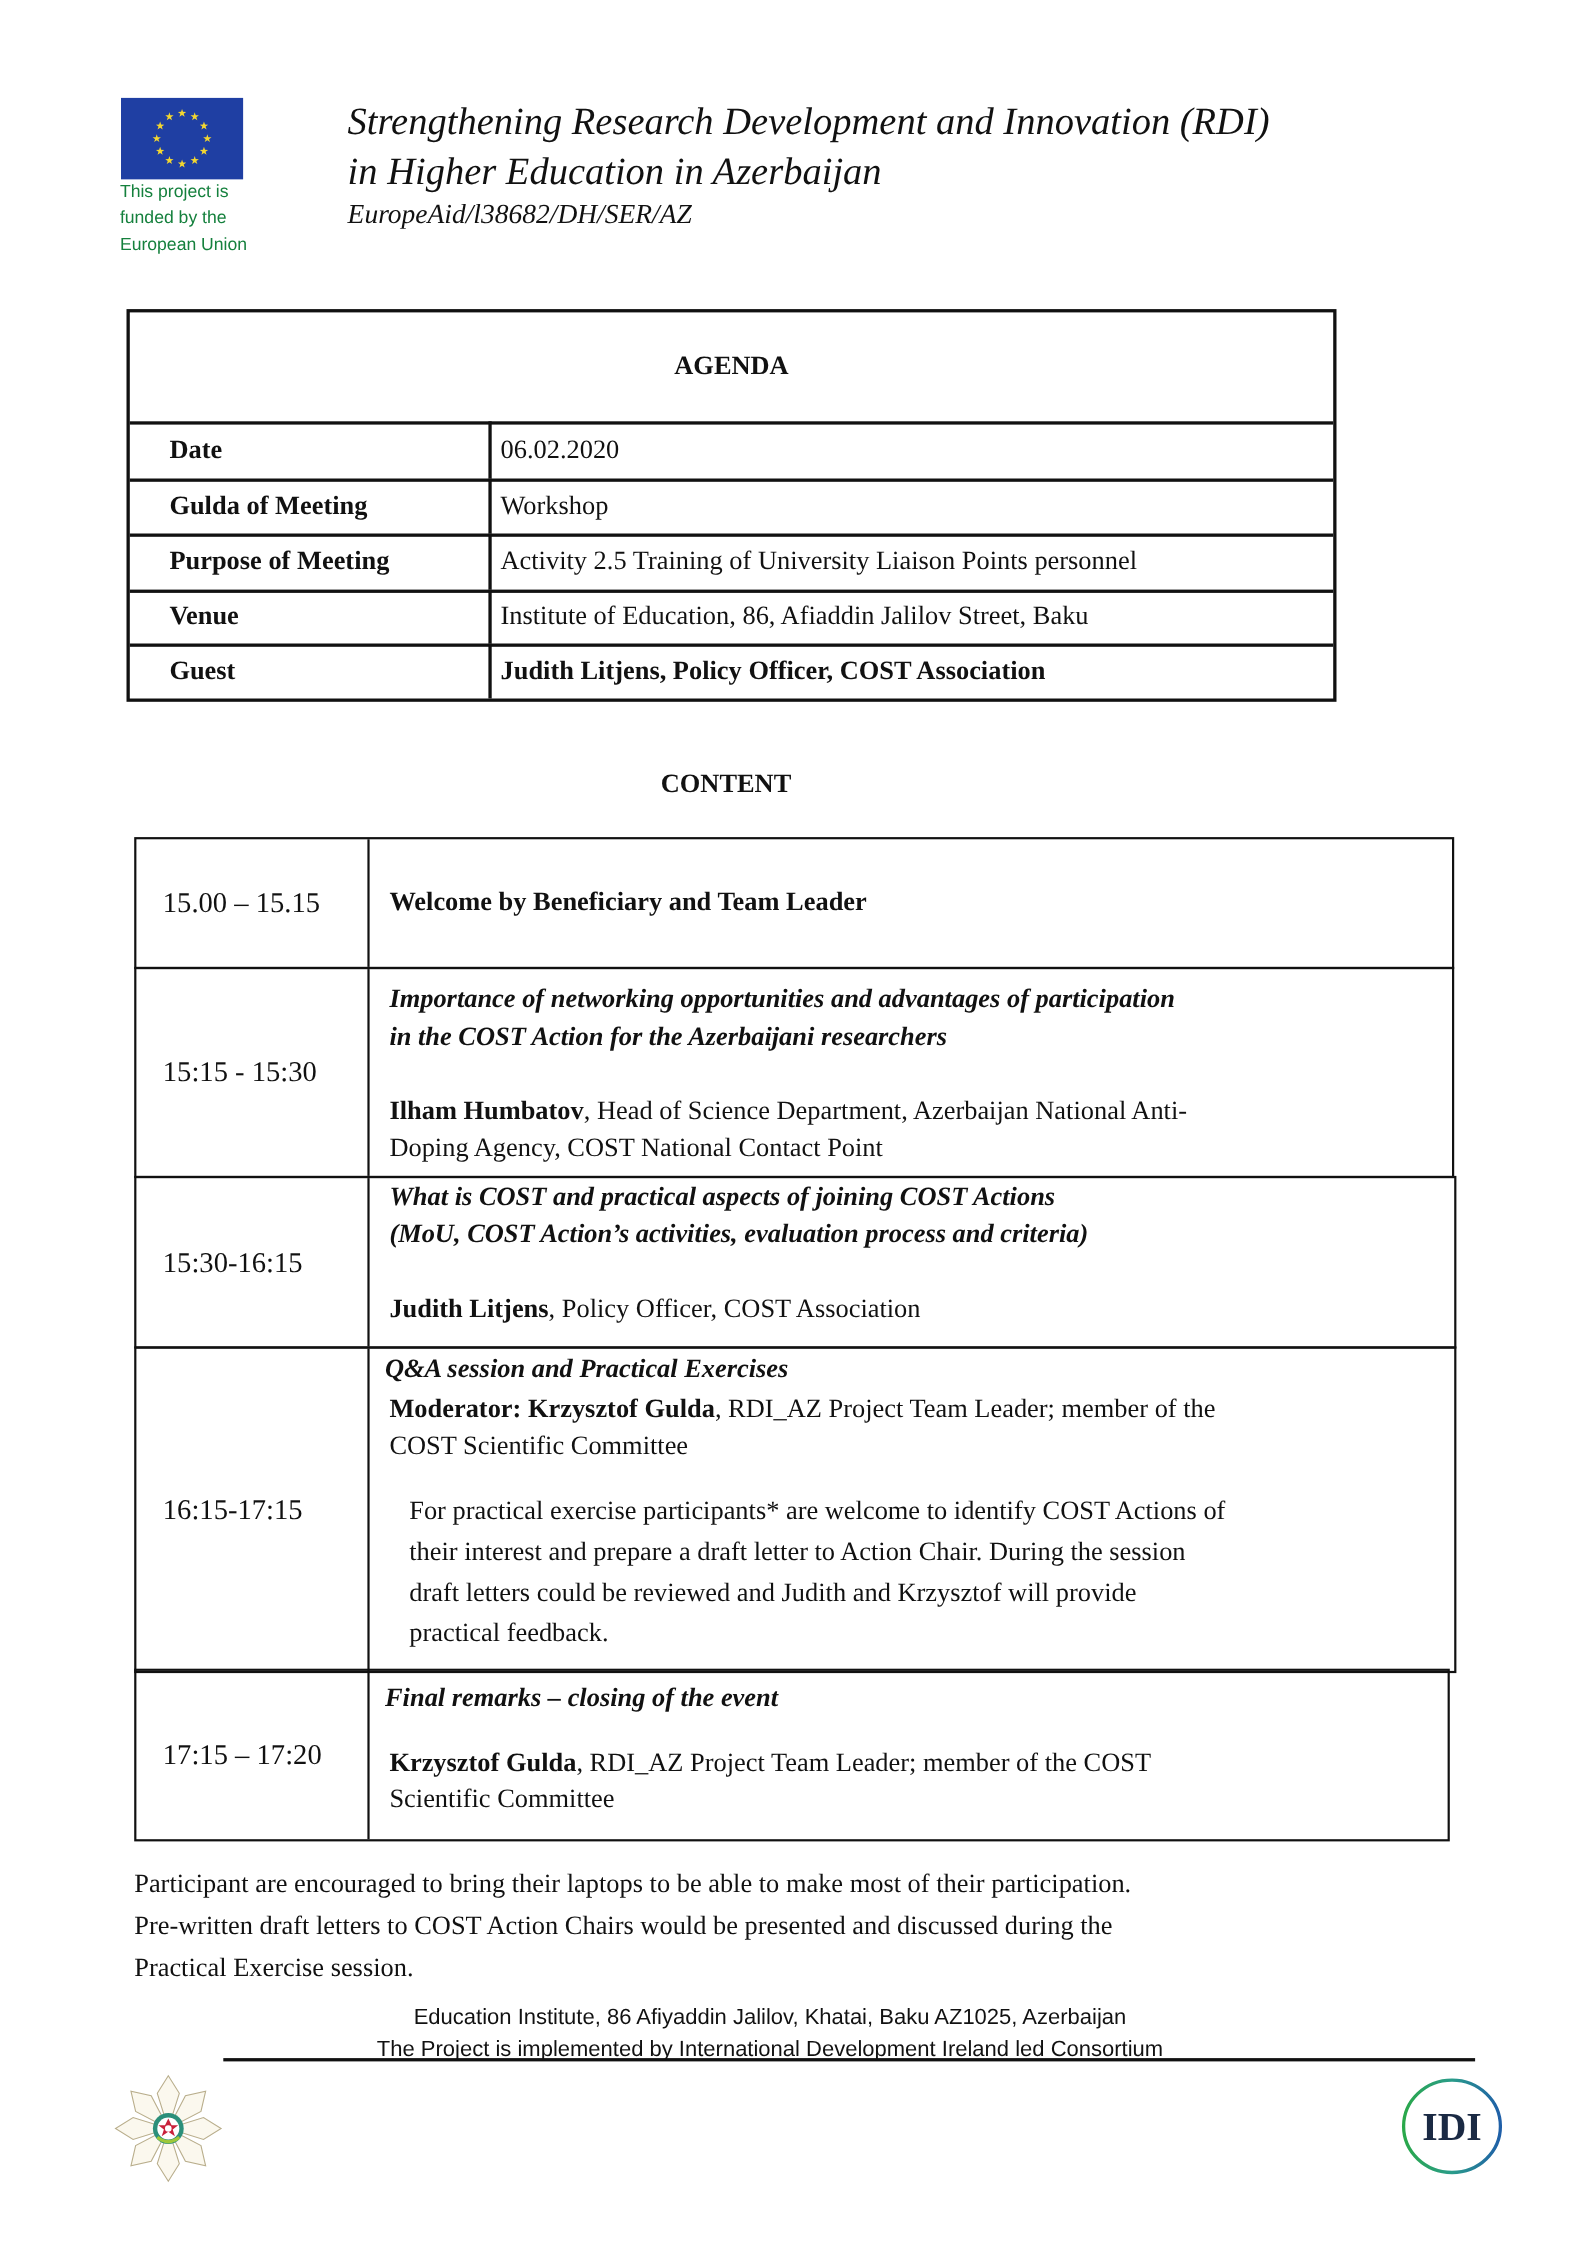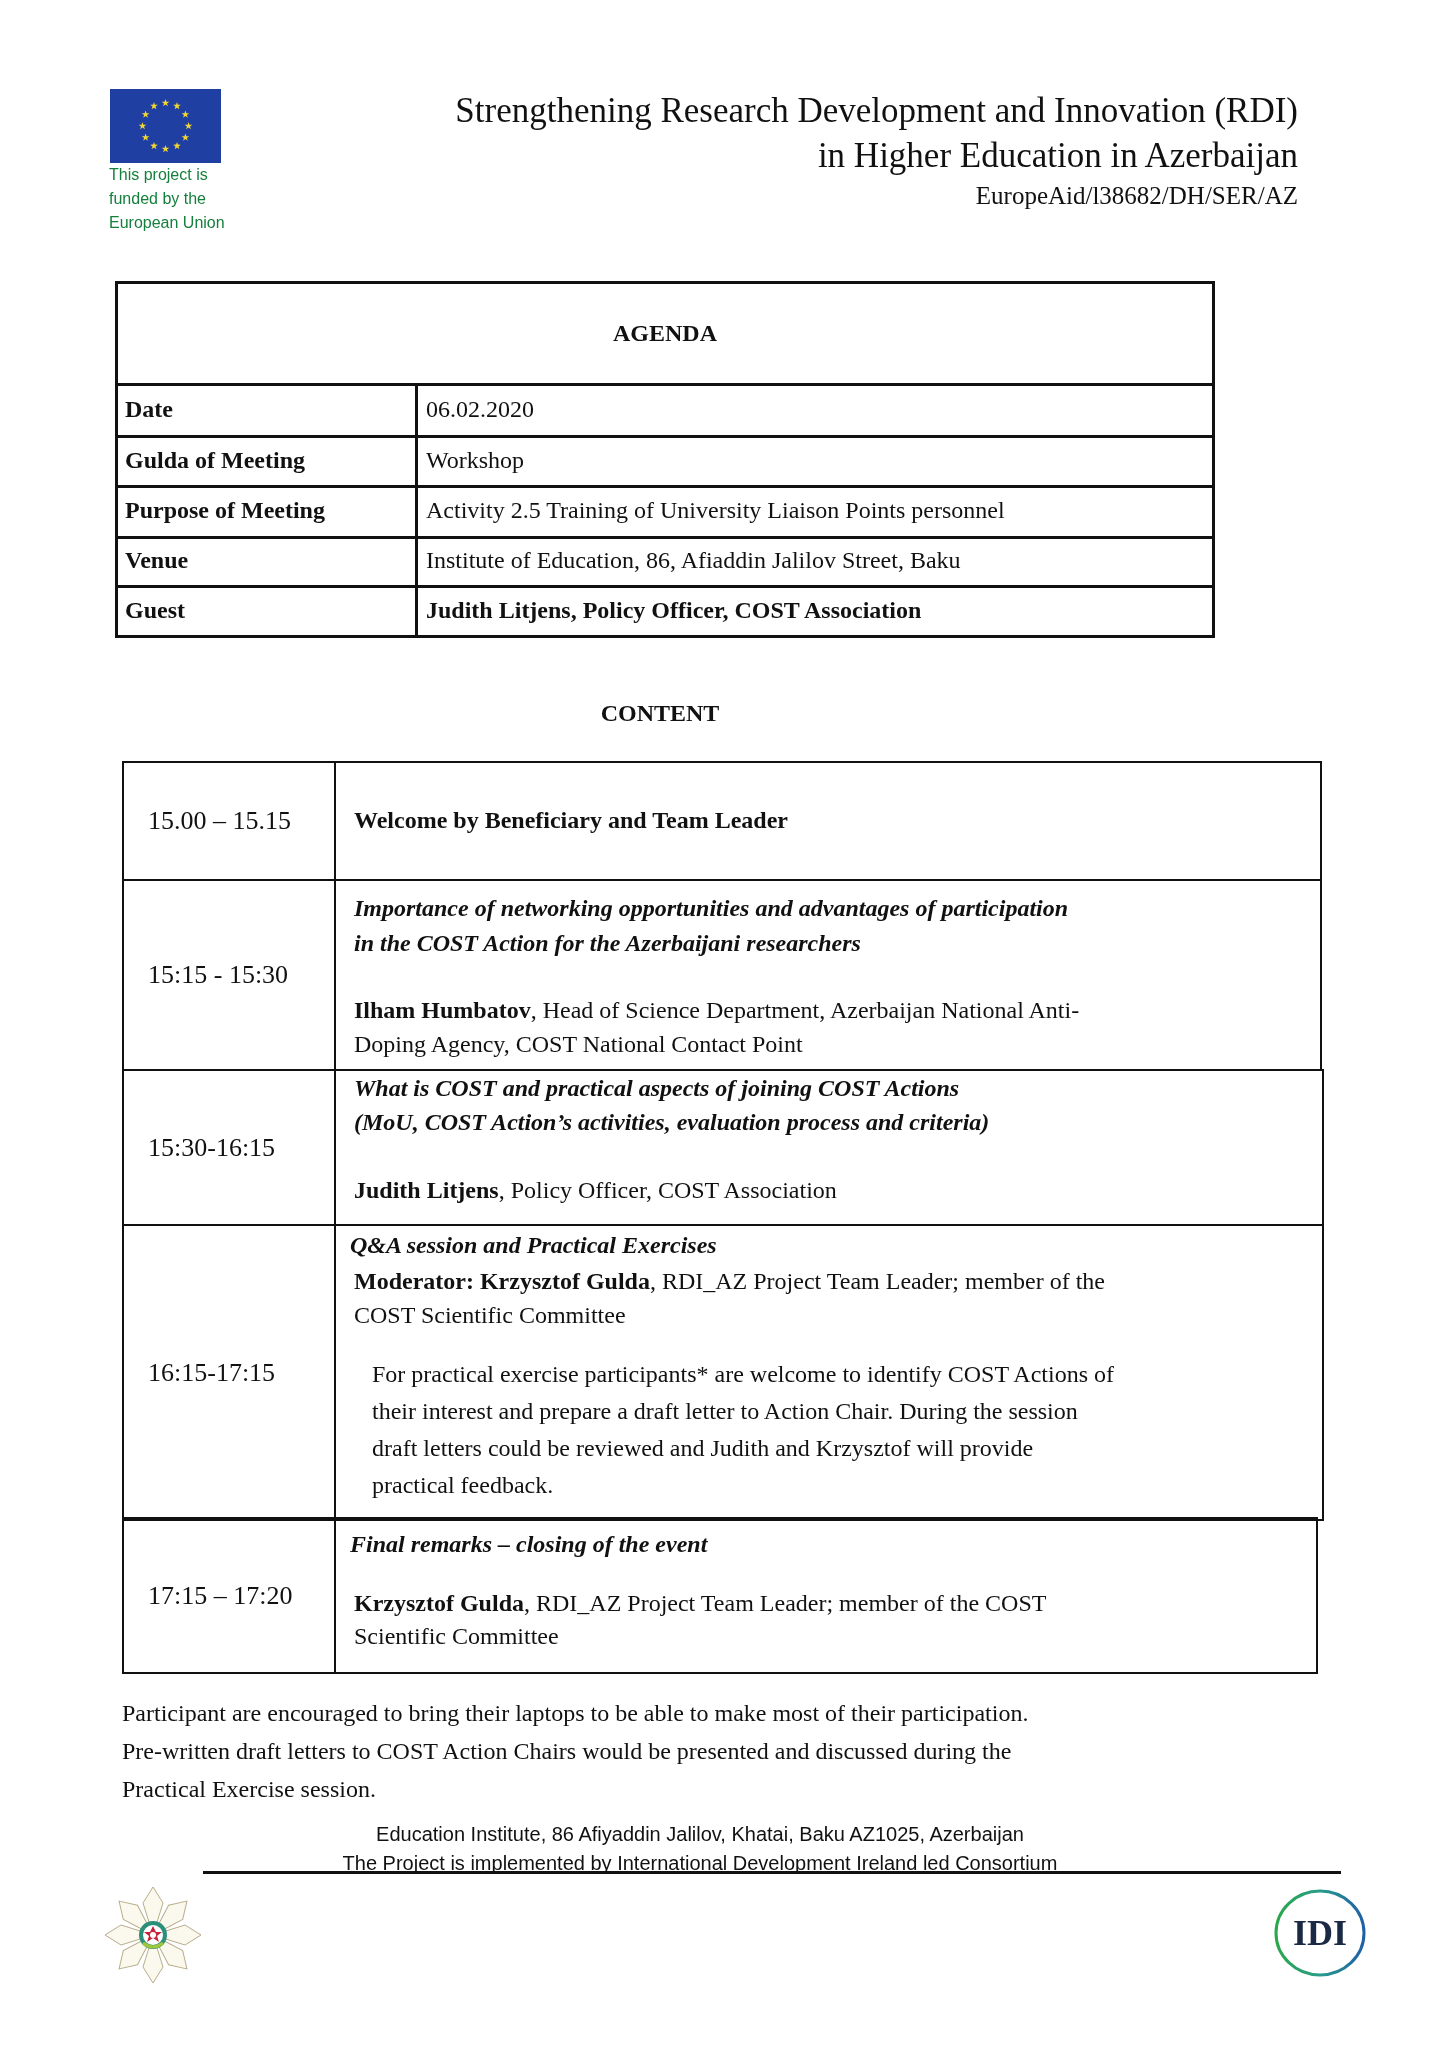--- a/index.html
+++ b/index.html
@@ -5,28 +5,28 @@
   html, body { margin:0; padding:0; background:#ffffff; }
   body { width:1449px; height:2048px; position:relative; overflow:hidden; color:#111; }
   .abs { position:absolute; }
   .lserif { font-family: "Liberation Serif", serif; }
   .sans { font-family: "Liberation Sans", sans-serif; }
 
   
   #eu-flag { left:110px; top:89px; width:111px; height:74px; background:#1f3fa3; }
   #eu-flag svg { width:100%; height:100%; display:block; }
   #eu-caption { left:109px; top:163px; width:140px; font-size:16px; line-height:24px; color:#15803d; }
-  #title { left:288px; top:88px; width:1010px; text-align:right; }
+  #title { left:316px; top:88px; width:1010px; text-align:left;font-style:italic; }
   #title .l1, #title .l2 { font-size:35px; line-height:45px; color:#111; }
   #title .l3 { font-size:25px; line-height:36px; color:#111; }
 
   
   #agenda { left:115px; top:281px; width:1100px; height:357px; border:3px solid #111; box-sizing:border-box; }
   #agenda .hdr { position:absolute; left:0; right:0; top:0; height:99px; border-bottom:3px solid #111; display:flex; align-items:center; justify-content:center; font-weight:bold; font-size:24px; }
-  #agenda .row { position:absolute; left:0; right:0; border-bottom:3px solid #111; display:flex; align-items:center; font-size:24px; }
+  #agenda .row { position:absolute; left:0; right:0; border-bottom:3px solid #111; display:flex; align-items:center; font-size:24px;padding-left:29px; }
   #agenda .row:last-child { border-bottom:none; }
   #agenda .lab { width:300px; padding-left:7px; font-weight:bold; box-sizing:border-box; height:100%; display:flex; align-items:center; border-right:3px solid #111; }
   #agenda .val { padding-left:8px; }
   #agenda .val.b { font-weight:bold; }
 
   #content-label { left:0; width:1320px; top:700px; text-align:center; font-weight:bold; font-size:24px; }
 
   
   .crow { position:absolute; left:122px; border:2px solid #111; box-sizing:border-box; }
   .crow .time { position:absolute; left:0; top:0; bottom:0; width:212px; border-right:2px solid #111; display:flex; align-items:center; padding-left:24px; box-sizing:border-box; font-family:"Liberation Serif", serif; font-size:26px; }

